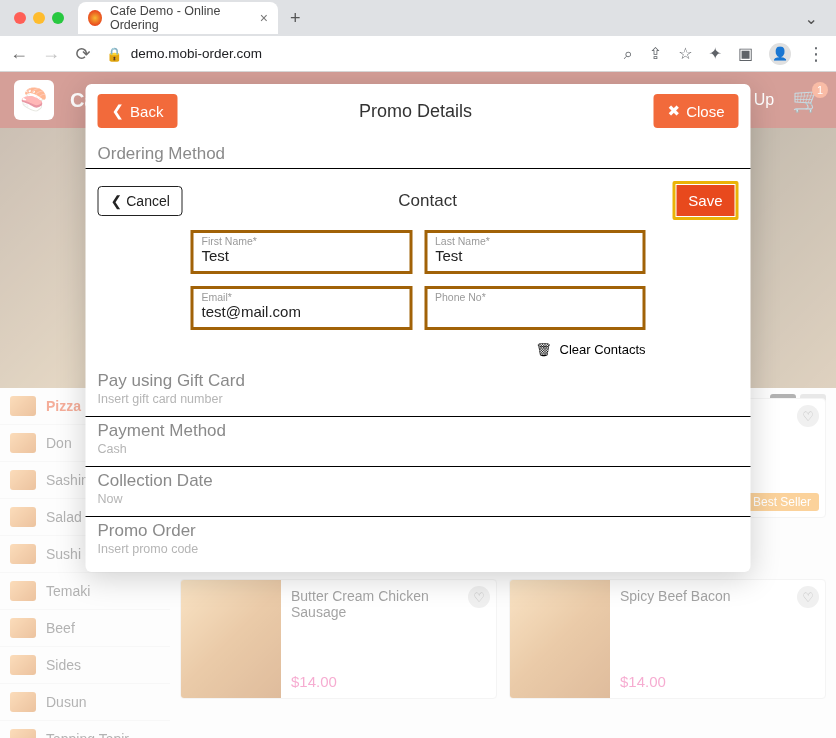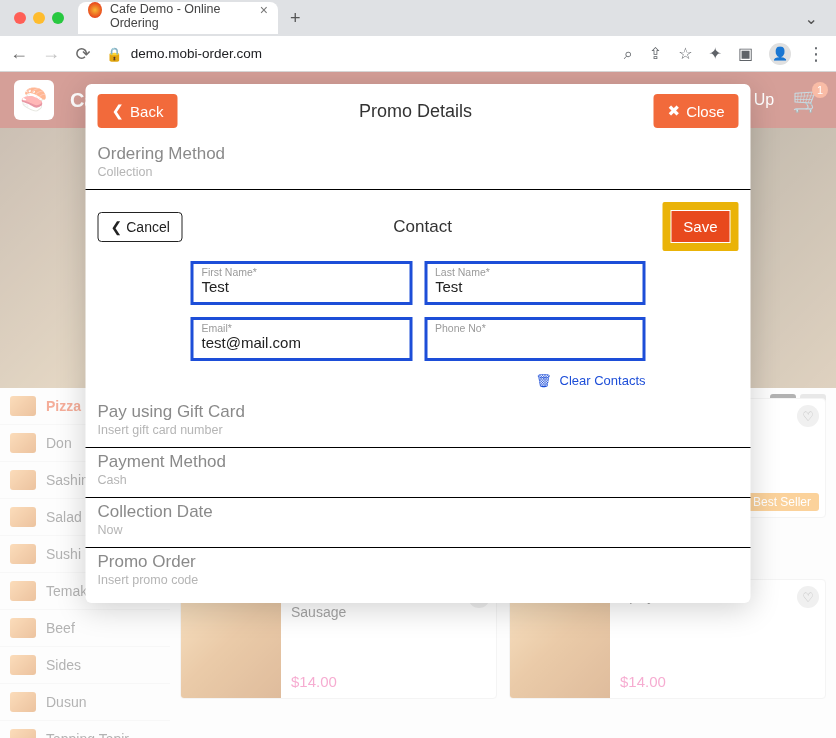--- a/index.html
+++ b/index.html
@@ -4,21 +4,21 @@
 <style>
   * { box-sizing: border-box; margin: 0; padding: 0; font-family: -apple-system, BlinkMacSystemFont, "Segoe UI", Arial, sans-serif; }
   body { width: 836px; height: 738px; overflow: hidden; background: #f0f0f0; position: relative; }
 
   
   .browser-top { background: #dfe1e4; }
   .tab-strip { display: flex; align-items: center; height: 36px; padding: 0 8px; gap: 6px; }
   .traffic { display:flex; gap:7px; padding-left:6px; padding-right:8px;}
   .dot { width:12px; height:12px; border-radius:50%; }
   .dot.red{background:#ff5f57;} .dot.yellow{background:#febc2e;} .dot.green{background:#28c840;}
-  .tab { background:#fff; border-radius:8px 8px 0 0; height:32px; display:flex; align-items:flex-start; padding:0 10px; gap:8px; font-size:12.5px; color:#444; max-width:200px;}
+  .tab { background:#fff; border-radius:8px 8px 0 0; height:32px; display:flex; align-items:center; padding:8px 10px; gap:8px; font-size:12.5px; color:#444; max-width:200px;}
   .tab .favicon{width:16px;height:16px;border-radius:50%;background:radial-gradient(circle,#f7b733,#e8491d 70%);}
   .tab .close{color:#777;font-size:14px;cursor:pointer;}
   .newtab{font-size:18px;color:#555;padding:0 6px;cursor:pointer;}
   .chev-down{margin-left:auto;color:#555;padding:0 10px;cursor:pointer;}
   .addr-bar{background:#fff;height:36px;display:flex;align-items:center;padding:0 10px;gap:14px;border-bottom:1px solid #d6d6d6;}
   .nav-btn{color:#6b6b6b;font-size:18px;cursor:pointer;min-width:18px;text-align:center;}
   .nav-btn.disabled{color:#c2c2c2;}
   .url-pill{flex:1;display:flex;align-items:center;gap:8px;font-size:13.5px;color:#202124;}
   .lock{color:#5f6368;}
   .right-icons{display:flex;gap:16px;align-items:center;color:#5f6368;font-size:16px;}
@@ -60,27 +60,27 @@
   .modal-head{display:flex;align-items:center;padding:10px 12px 12px;}
   .btn{display:inline-flex;align-items:center;gap:6px;border:none;border-radius:4px;padding:8px 14px;font-size:15px;cursor:pointer;color:#fff;}
   .btn-orange{background:#f26a3b;}
   .modal-title{flex:1;text-align:center;font-size:18px;color:#333;font-weight:500;}
   .section{padding:4px 12px;border-bottom:1px solid #000000;}
   .sec-title{font-size:17px;color:#8a8a8a;}
   .sec-sub{font-size:12.5px;color:#b5b5b5;margin-top:1px;margin-bottom:6px;}
   .contact-head{display:flex;align-items:center;padding:12px 12px 10px;}
   .cancel-btn{background:#fff;color:#222;border:1px solid #222;border-radius:4px;padding:6px 12px;font-size:14px;display:flex;align-items:center;gap:4px;cursor:pointer;}
   .contact-title{flex:1;text-align:center;font-size:17px;color:#333;}
-  .save-wrap{border:8px solid #eab308;padding:1px;border-radius:2px;}
+  .save-wrap{border:3px solid #eab308;padding:1px;border-radius:2px;}
   .save-btn{background:#e8491d;color:#fff;border:none;padding:7px 12px;font-size:15px;cursor:pointer;}
   .form-grid{display:grid;grid-template-columns:1fr 1fr;gap:12px;padding:0 105px 8px;}
-  .field{border:3px solid #1d4ed8;background:#fff;padding:2px 8px 6px;}
+  .field{border:3px solid #a16207;background:#fff;padding:2px 8px 6px;}
   .field-label{font-size:10.5px;color:#9a9a9a;}
   .field-input{border:none;outline:none;width:100%;font-size:15px;color:#222;background:transparent;}
-  .clear-row{padding:4px 105px 10px;text-align:right;font-size:13px;color:#1d4ed8;}
+  .clear-row{padding:4px 105px 10px;text-align:right;font-size:13px;color:#000000;}
   .clear-row .trash{margin-right:4px;}
 </style>
 </head>
 <body>
 
 <div class="browser-top">
   <div class="tab-strip">
     <div class="traffic">
       <div class="dot red"></div>
       <div class="dot yellow"></div>
@@ -222,21 +222,20 @@
       </button>
       <div class="modal-title">Promo Details</div>
       <button class="btn btn-orange">
         <span>✖</span>
         <span>Close</span>
       </button>
     </div>
 
     <div class="section">
       <div class="sec-title">Ordering Method</div>
-      <div class="sec-sub">Collection</div>
     </div>
 
     <div class="contact-head">
       <button class="cancel-btn">
         <span>❮</span>
         <span>Cancel</span>
       </button>
       <div class="contact-title">Contact</div>
       <span class="save-wrap">
         <button class="save-btn">Save</button>

